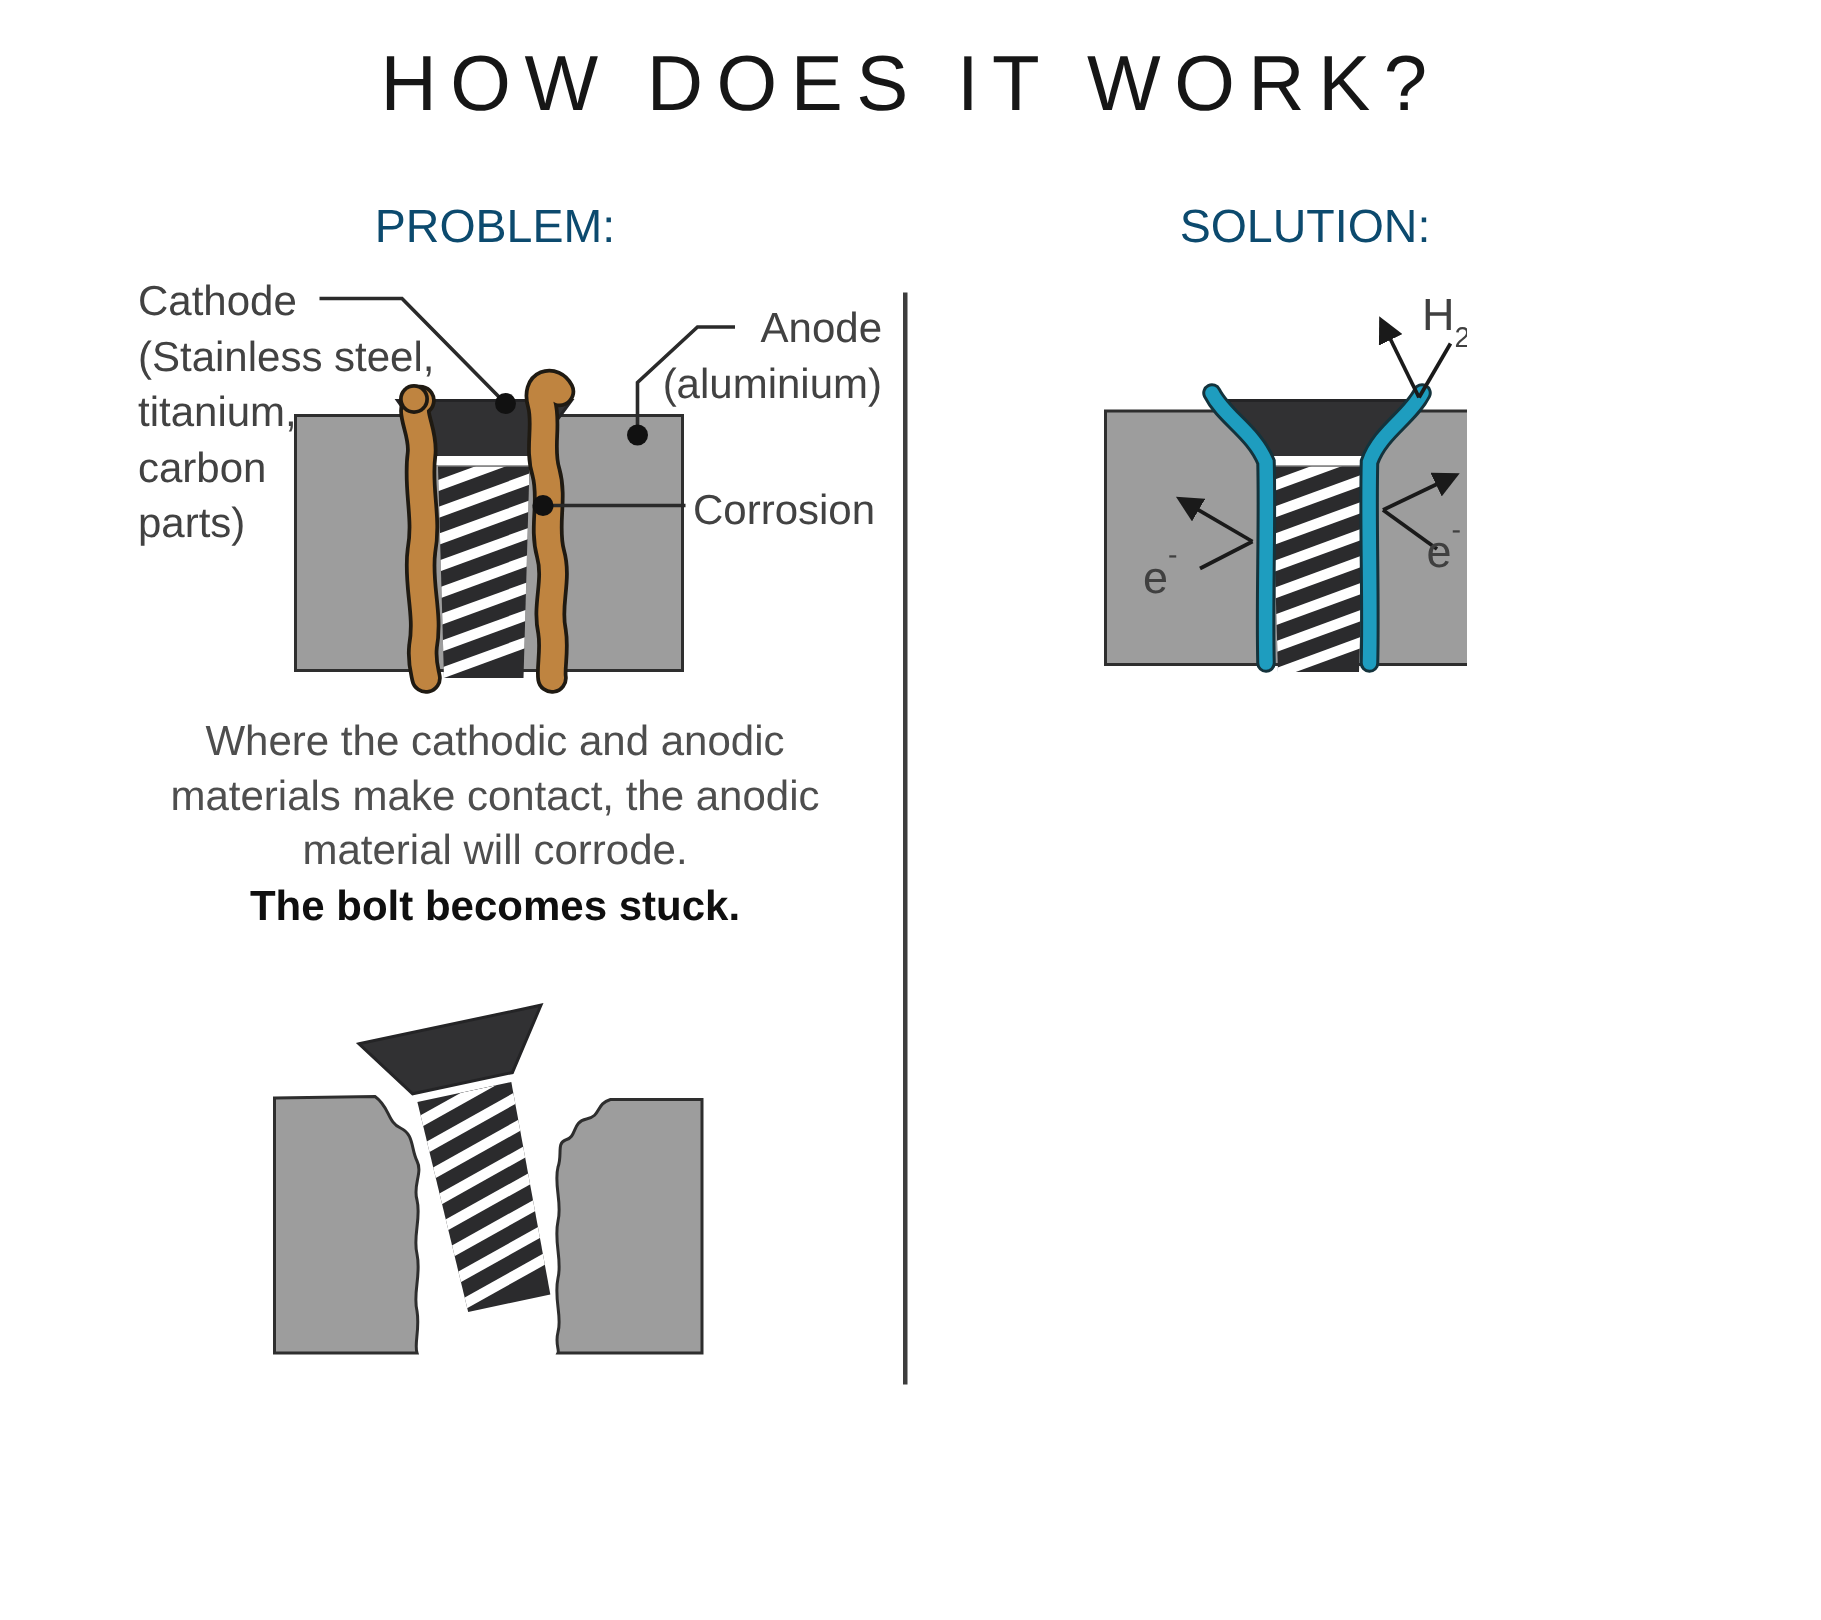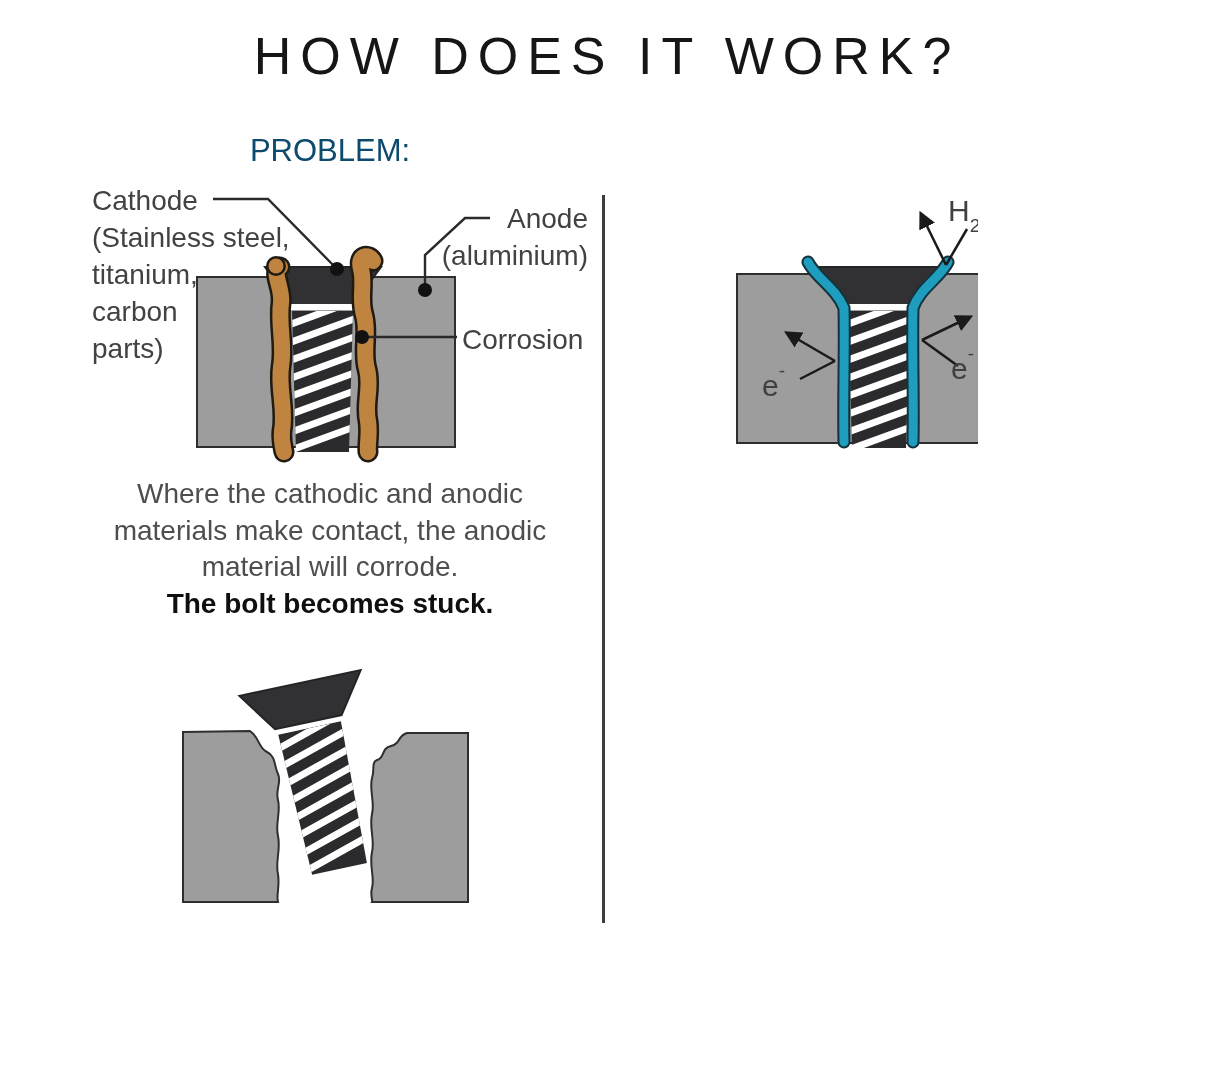--- a/index.html
+++ b/index.html
@@ -31,20 +31,21 @@
   svg{position:absolute;overflow:visible;}
 </style>
 </head>
 <body>
 
 <div id="page">
 
   <div id="main-title" class="abs">HOW DOES IT WORK?</div>
 
   <div id="problem-heading" class="abs col-heading">PROBLEM:</div>
+  <div id="solution-heading" class="abs col-heading">SOLUTION:</div>
 
   <div id="divider" class="abs"></div>
 
   <svg class="abs" style="left:85px;top:175px;" width="525" height="290" viewBox="0 0 525 290">
     <defs>
       <clipPath id="clip-shank-p">
           <polygon points="207,136 268,136 264,277 211,277"></polygon>
         </clipPath>
       <marker id="arrowhead" viewBox="0 0 10 10" refX="8" refY="5" markerWidth="7" markerHeight="7" orient="auto-start-reverse">
         <path d="M0,0 L10,5 L0,10 z" fill="#1a1a1a"></path>

